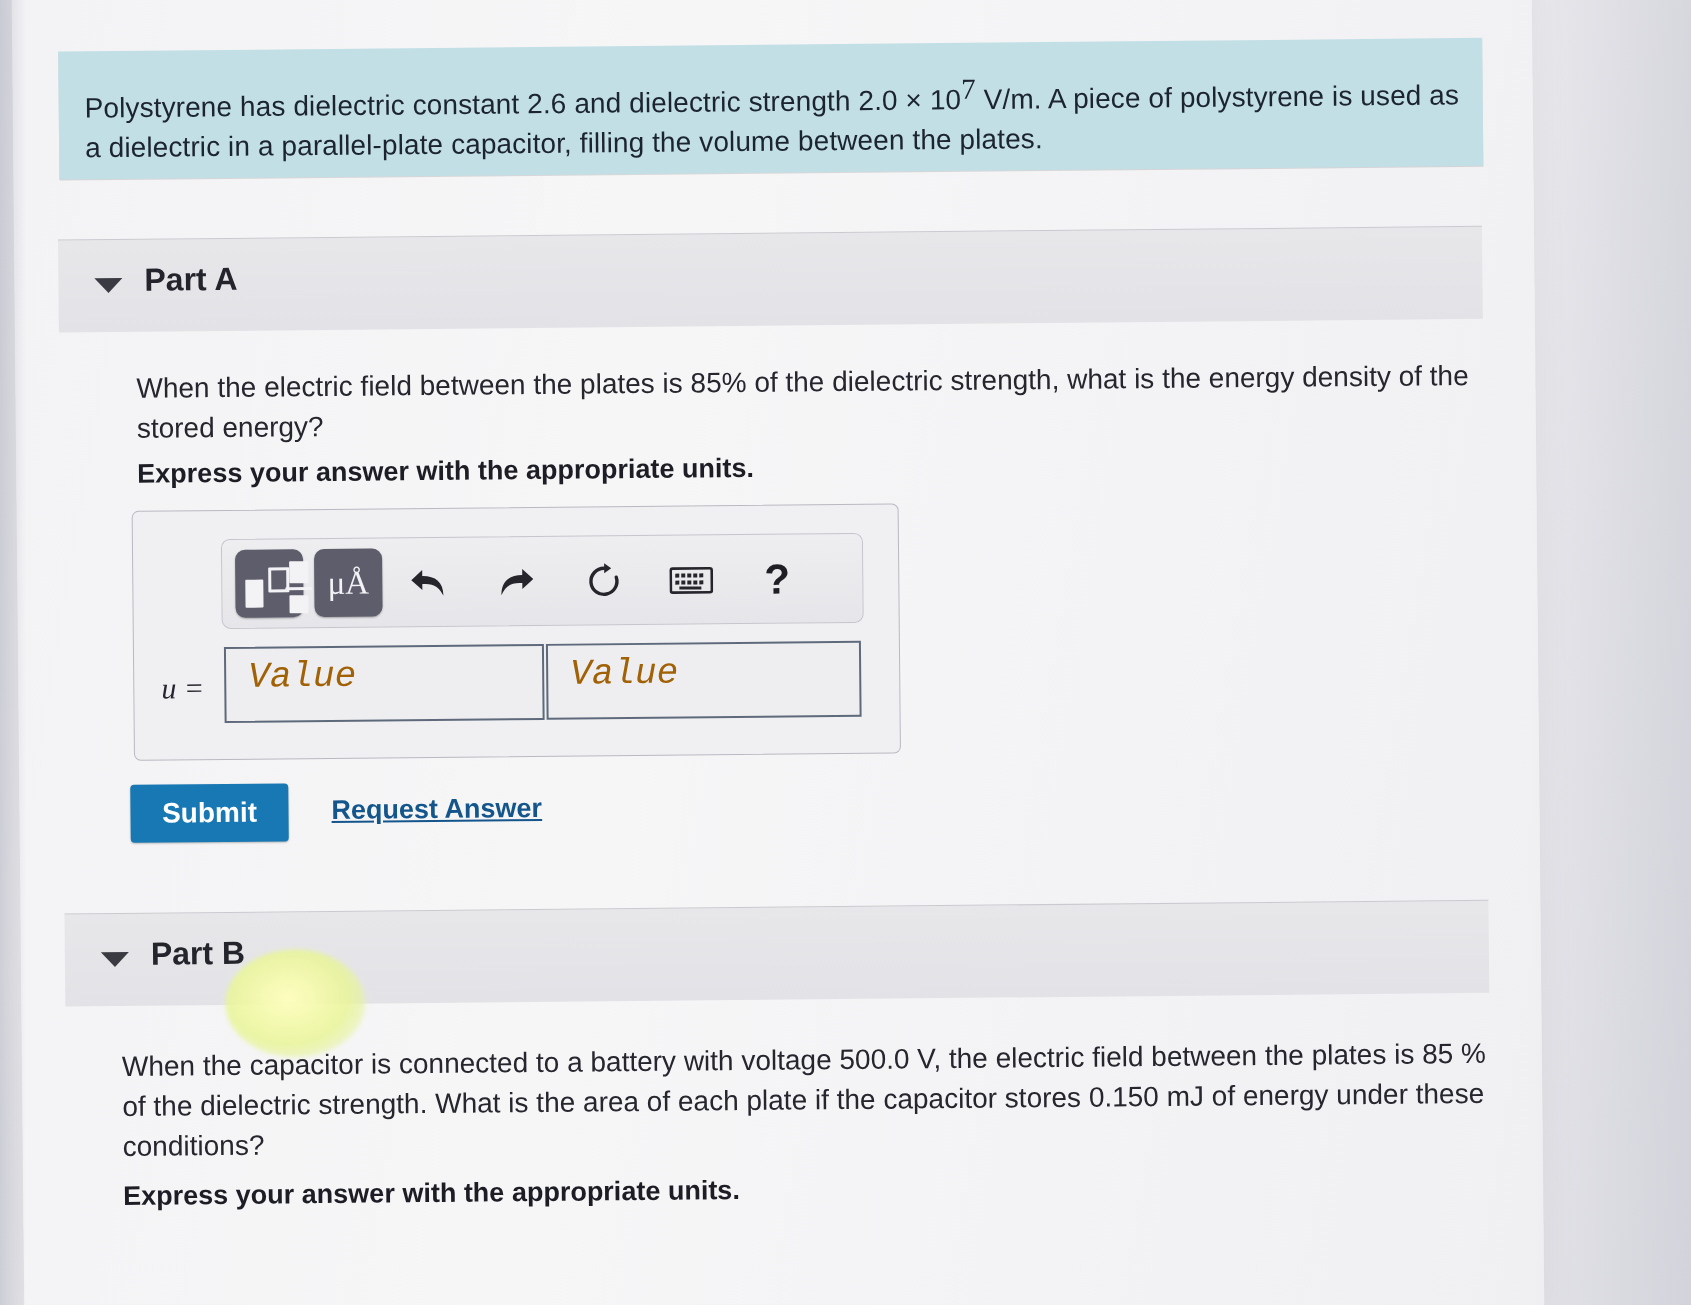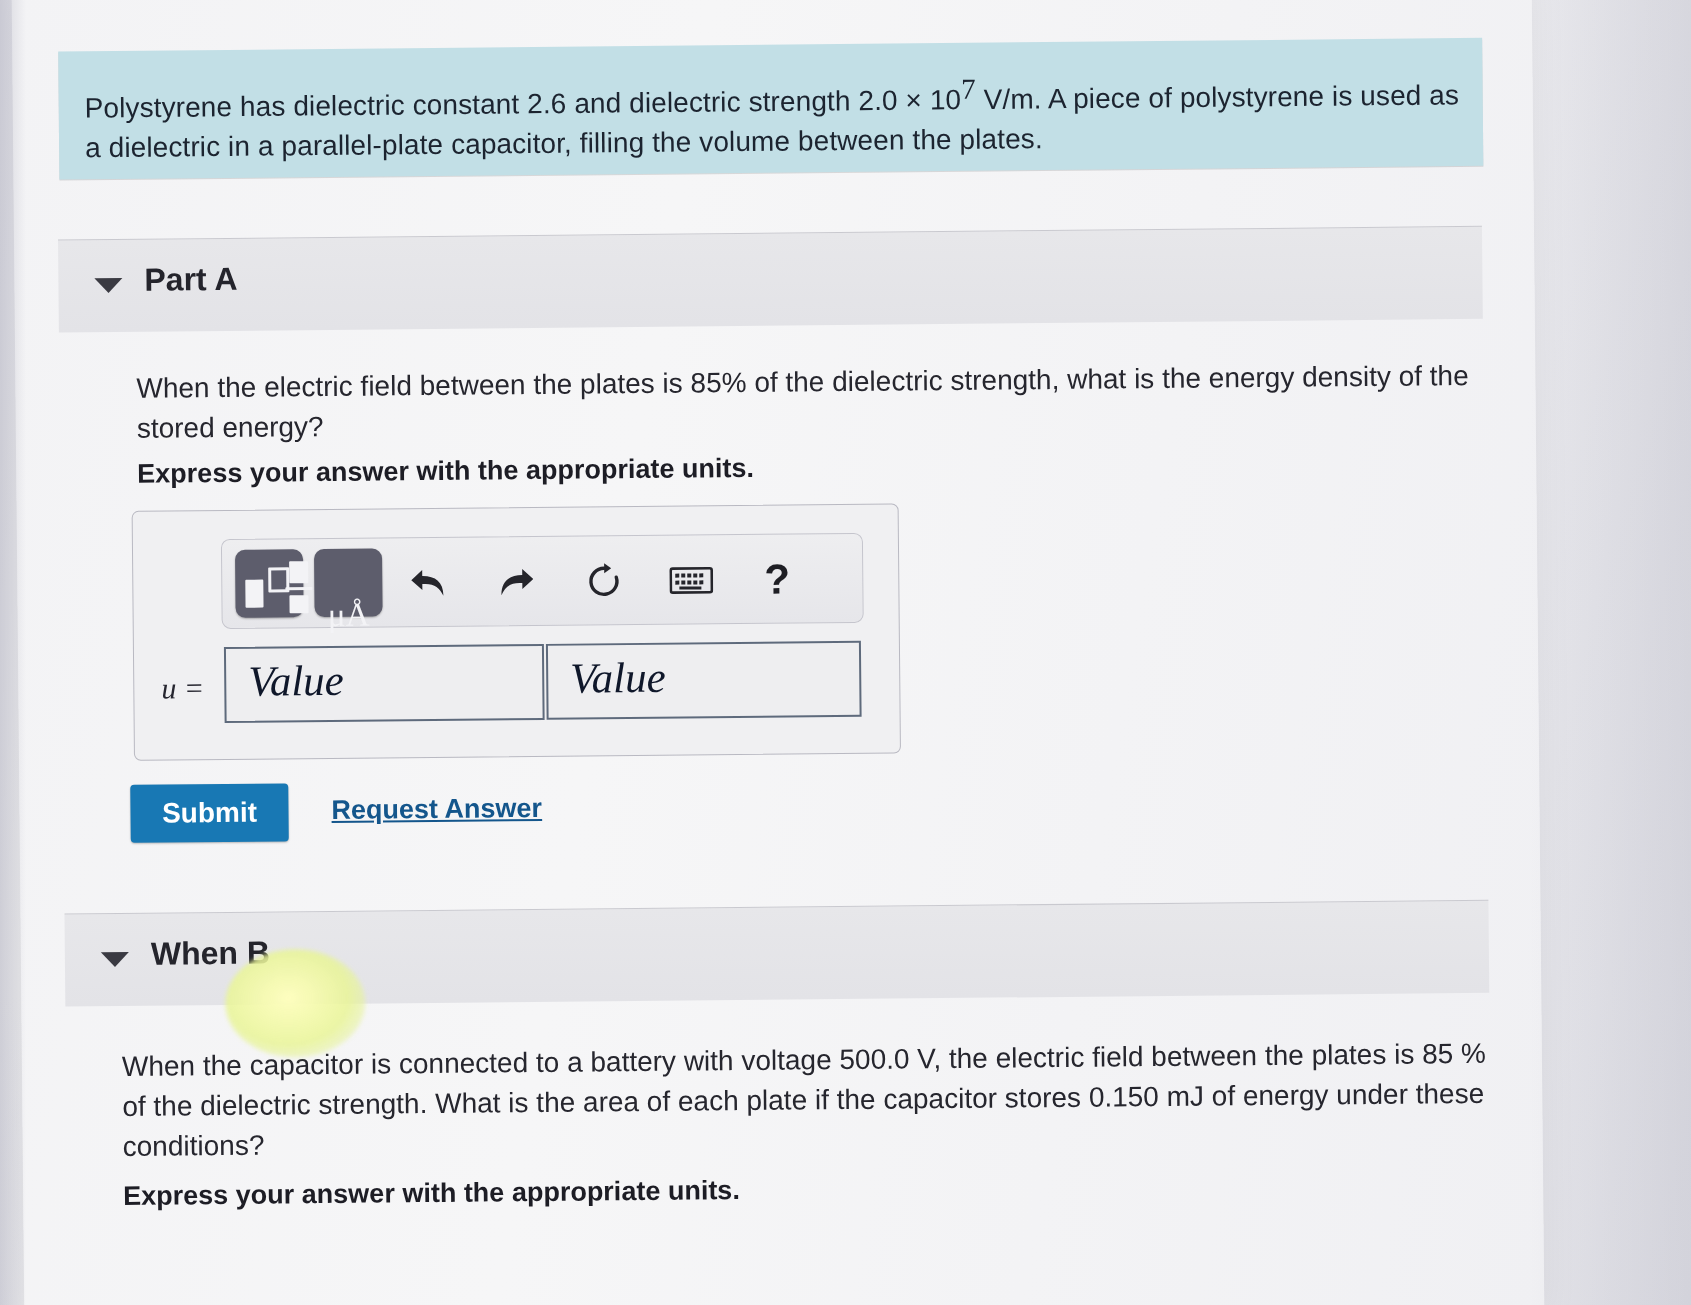--- a/index.html
+++ b/index.html
@@ -84,21 +84,21 @@
   .tb-btn.units{left:92px;}
   .tpl-shape{position:absolute;background:#f3f3f6;border-radius:1px;}
   .tpl-s1{left:10px;top:30px;width:18px;height:28px;}
   .tpl-s2{left:33px;top:18px;width:15px;height:19px;background:transparent;border:3px solid #f3f3f6;}
   .tpl-s3{left:54px;top:12px;width:19px;height:22px;}
   .tpl-s4{left:50px;top:38px;width:27px;height:3px;}
   .tpl-s5{left:54px;top:46px;width:19px;height:18px;}
   .units-label{
     position:absolute;left:0;top:0;width:68px;height:68px;
     color:#f3f3f6;font-family:"Liberation Serif", serif;font-size:33px;
-    display:flex;align-items:center;justify-content:center;margin-top:32px;
+    display:flex;align-items:center;justify-content:center;
   }
   .icon-btn{
     position:absolute;top:14px;width:62px;height:62px;
     display:flex;align-items:center;justify-content:center;
     color:#26262c;
   }
   .icon-btn.undo{left:175px;}
   .icon-btn.redo{left:263px;}
   .icon-btn.reset{left:351px;}
   .icon-btn.keyb{left:438px;}
@@ -111,22 +111,22 @@
   }
   .field{
     position:absolute;top:136px;height:76px;
     background:#eeeef0;border:2px solid #5e6a7c;
     box-sizing:border-box;
   }
   .field.value{left:90px;width:320px;}
   .field.units{left:412px;width:315px;border-left:2px solid #5e6a7c;}
   .ph{
     position:absolute;left:22px;top:8px;
-    font-family:Liberation Serif, serif;font-style:italic;
-    font-size:43px;color:#0f172a;
+    font-family:Liberation Mono, monospace;font-style:italic;
+    font-size:36px;color:#a16207;
   }
   
   .submit-btn{
     position:absolute;left:129px;top:778px;width:158px;height:58px;
     background:#1878b4;border-radius:4px;
     color:#fff;font-size:28px;font-weight:bold;
     display:flex;align-items:center;justify-content:center;
     box-shadow:0 1px 2px rgba(0,0,0,.25);
   }
   .req-link{
@@ -240,21 +240,21 @@
     <div class="field units">
       <div class="ph">Value</div>
     </div>
   </div>
 
   <div class="submit-btn">Submit</div>
   <div class="req-link">Request Answer</div>
 
   <div class="part-header b">
     <div class="caret"></div>
-    <div class="part-title">When B</div>
+    <div class="part-title">Part B</div>
   </div>
 
   <div class="q-text" id="qB">When the capacitor is connected to a battery with voltage 500.0 V, the electric field between the plates is 85 % of the dielectric strength. What is the area of each plate if the capacitor stores 0.150 mJ of energy under these conditions?</div>
   <div class="express" id="expressB">Express your answer with the appropriate units.</div>
 
   <div class="glare"></div>
 </div>
 
 <div class="left-shadow"></div>
 <div class="edge-shadow"></div>

